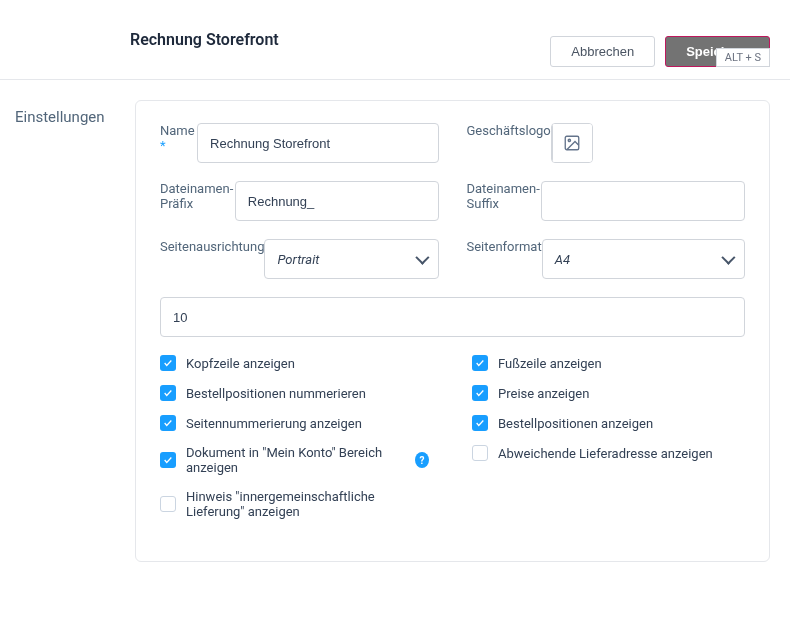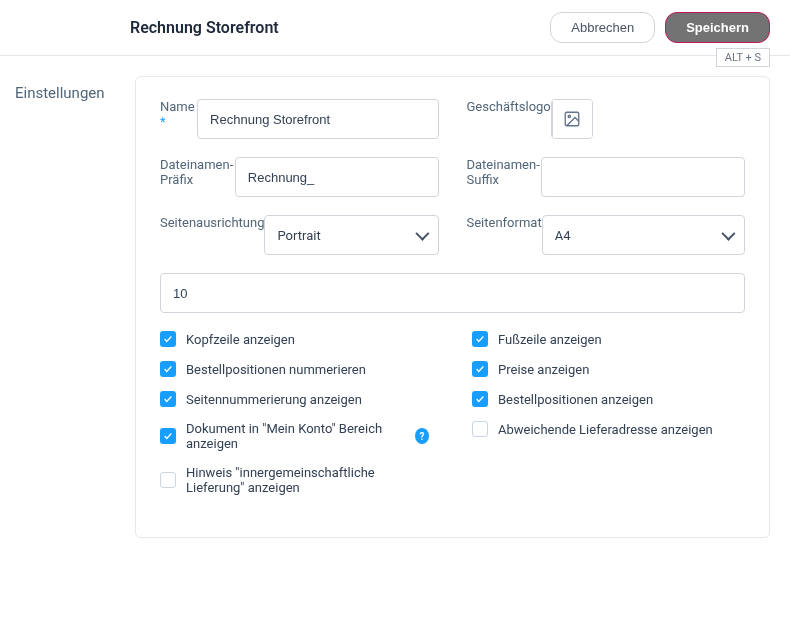--- a/index.html
+++ b/index.html
@@ -25,25 +25,26 @@
     font-weight: 600;
     color: #1e293b;
   }
   .header-actions {
     display: flex;
     gap: 10px;
     position: relative;
   }
   .btn {
     padding: 7px 20px;
-    border-radius: 12px;
+    border-radius: 3px;
     font-size: 13px;
     font-weight: 500;
     cursor: pointer;
     border: 1px solid transparent;
+    margin-top: 24px;
   }
   .btn-secondary {
     background: #fff;
     border: 1px solid #d1d5db;
     color: #4b5563;
   }
   .btn-primary {
     background: #737373;
     color: #fff;
     border: 1px solid #be185d;
@@ -100,20 +101,21 @@
     font-size: 13px;
     color: #334155;
     background: #fff;
     height: 40px;
   }
   .select {
     display: flex;
     align-items: center;
     justify-content: space-between;
     cursor: pointer;
+    font-style: italic;
   }
   .chevron {
     width: 10px; height: 10px;
     border-right: 2px solid #475569;
     border-bottom: 2px solid #475569;
     transform: rotate(45deg) translateY(-2px);
   }
   .logo-box {
     display: flex;
     height: 40px;

